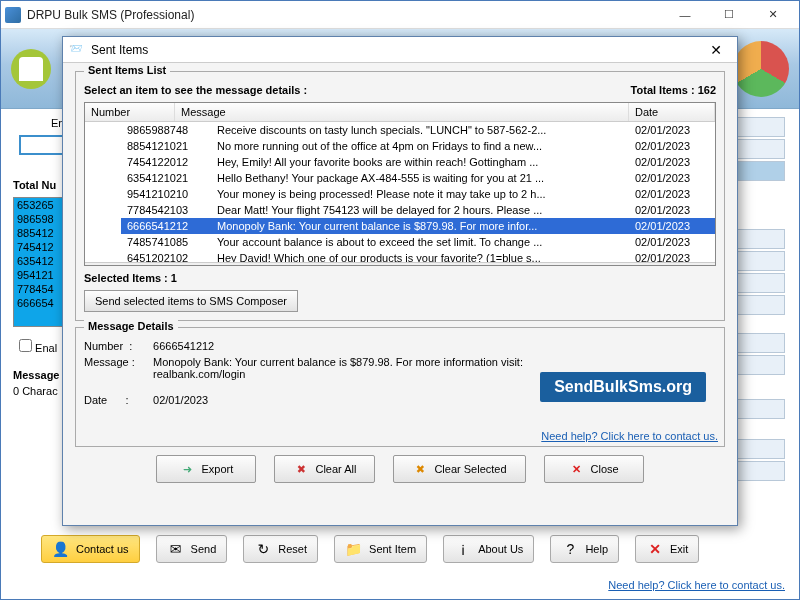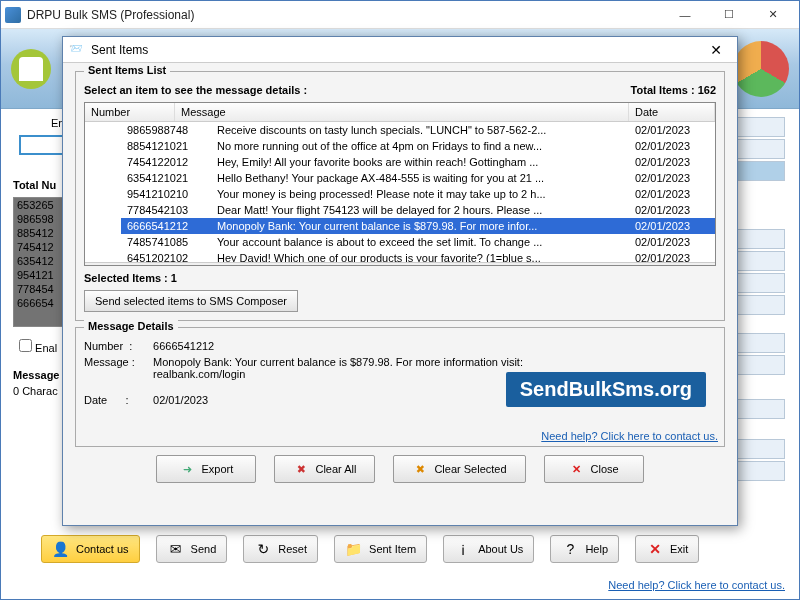--- a/index.html
+++ b/index.html
@@ -16,21 +16,21 @@
 .android-icon::before { content: ''; width: 24px; height: 24px; background: #fff; border-radius: 4px 4px 0 0; }
 .pie-chart { position: absolute; right: 10px; top: 12px; width: 56px; height: 56px; border-radius: 50%; background: conic-gradient(#d9534f 0 120deg,#5cb85c 120deg 240deg,#f0ad4e 240deg 360deg); }
 
 .main-body { padding: 8px 12px; position: relative; height: 420px; }
 .en-label { position: absolute; left: 50px; top: 8px; }
 .en-input { position: absolute; left: 18px; top: 26px; width: 100px; height: 20px; border: 2px solid #3b8fcc; background: #fff; }
 .bg-box { position: absolute; right: 14px; top: 8px; width: 120px; height: 100px; }
 .bg-box div { background: #e8f0f8; border: 1px solid #b8c8d8; padding: 3px 6px; margin-bottom: 2px; font-size: 11px; color: #333; }
 .bg-box .hl { background: #b0d0e8; }
 .total-nu { position: absolute; left: 12px; top: 70px; font-weight: bold; }
-.num-list { position: absolute; left: 12px; top: 88px; width: 62px; height: 130px; background: #737373; border: 1px solid #888; overflow: hidden; }
+.num-list { position: absolute; left: 12px; top: 88px; width: 62px; height: 130px; background: #0ea5e9; border: 1px solid #888; overflow: hidden; }
 .num-list div { padding: 1px 3px; font-size: 11px; }
 .enab-chk { position: absolute; left: 18px; top: 230px; }
 .messag { position: absolute; left: 12px; top: 260px; font-weight: bold; }
 .charcount { position: absolute; left: 12px; top: 276px; }
 
 .bottom-bar { position: absolute; bottom: 30px; left: 0; right: 0; height: 40px; display: flex; align-items: center; padding: 0 40px; gap: 16px; }
 .bb-btn { display: flex; align-items: center; gap: 6px; padding: 4px 10px; border: 1px solid #aaa; background: linear-gradient(#fefefe,#e4e4e4); border-radius: 3px; cursor: pointer; white-space: nowrap; }
 .bb-btn.contact { background: linear-gradient(#ffe680,#ffcf40); border-color: #d4a92a; }
 .bb-icon { width: 18px; height: 18px; display: inline-flex; align-items: center; justify-content: center; font-size: 14px; }
 
@@ -62,21 +62,21 @@
 .lt-scroll-h { height: 16px; background: #f0f0f0; border-top: 1px solid #ccc; display: flex; align-items: center; justify-content: space-between; padding: 0 2px; }
 .lt-scroll-h span { font-size: 10px; color: #666; }
 
 .sel-row { display: flex; align-items: center; gap: 20px; margin-top: 6px; }
 .sel-row .bold { font-weight: bold; }
 .compose-btn { padding: 4px 10px; background: linear-gradient(#fefefe,#e2e2e2); border: 1px solid #999; cursor: pointer; }
 
 .details-box { border: 1px solid #aaa; padding: 8px; position: relative; height: 120px; }
 .details-box .row { margin: 4px 0; }
 .details-box .lbl { display: inline-block; width: 66px; }
-.watermark { position: absolute; right: 18px; top: 44px; background: #1a5f9e; color: #fff; font-weight: bold; font-size: 20px; padding: 6px 14px; border-radius: 2px; font-family: Arial; }
+.watermark { position: absolute; right: 18px; top: 44px; background: #1a5f9e; color: #fff; font-weight: bold; font-size: 16px; padding: 6px 14px; border-radius: 2px; font-family: Arial; }
 .details-help { position: absolute; right: 6px; bottom: 4px; color: #1a5fb4; text-decoration: underline; cursor: pointer; }
 
 .modal-buttons { display: flex; justify-content: center; gap: 18px; margin-top: 8px; }
 .mbtn { display: flex; align-items: center; gap: 6px; padding: 5px 18px; background: linear-gradient(#fdfdfd,#e4e4e4); border: 1px solid #999; border-radius: 2px; cursor: pointer; min-width: 100px; justify-content: center; }
 .mbtn-icon { width: 16px; height: 16px; display: inline-flex; align-items: center; justify-content: center; }
 .ic-export { color: #4a7; }
 .ic-clear { color: #c33; }
 .ic-clear2 { color: #d80; }
 .ic-close { color: #d22; font-weight: bold; }
 </style>

